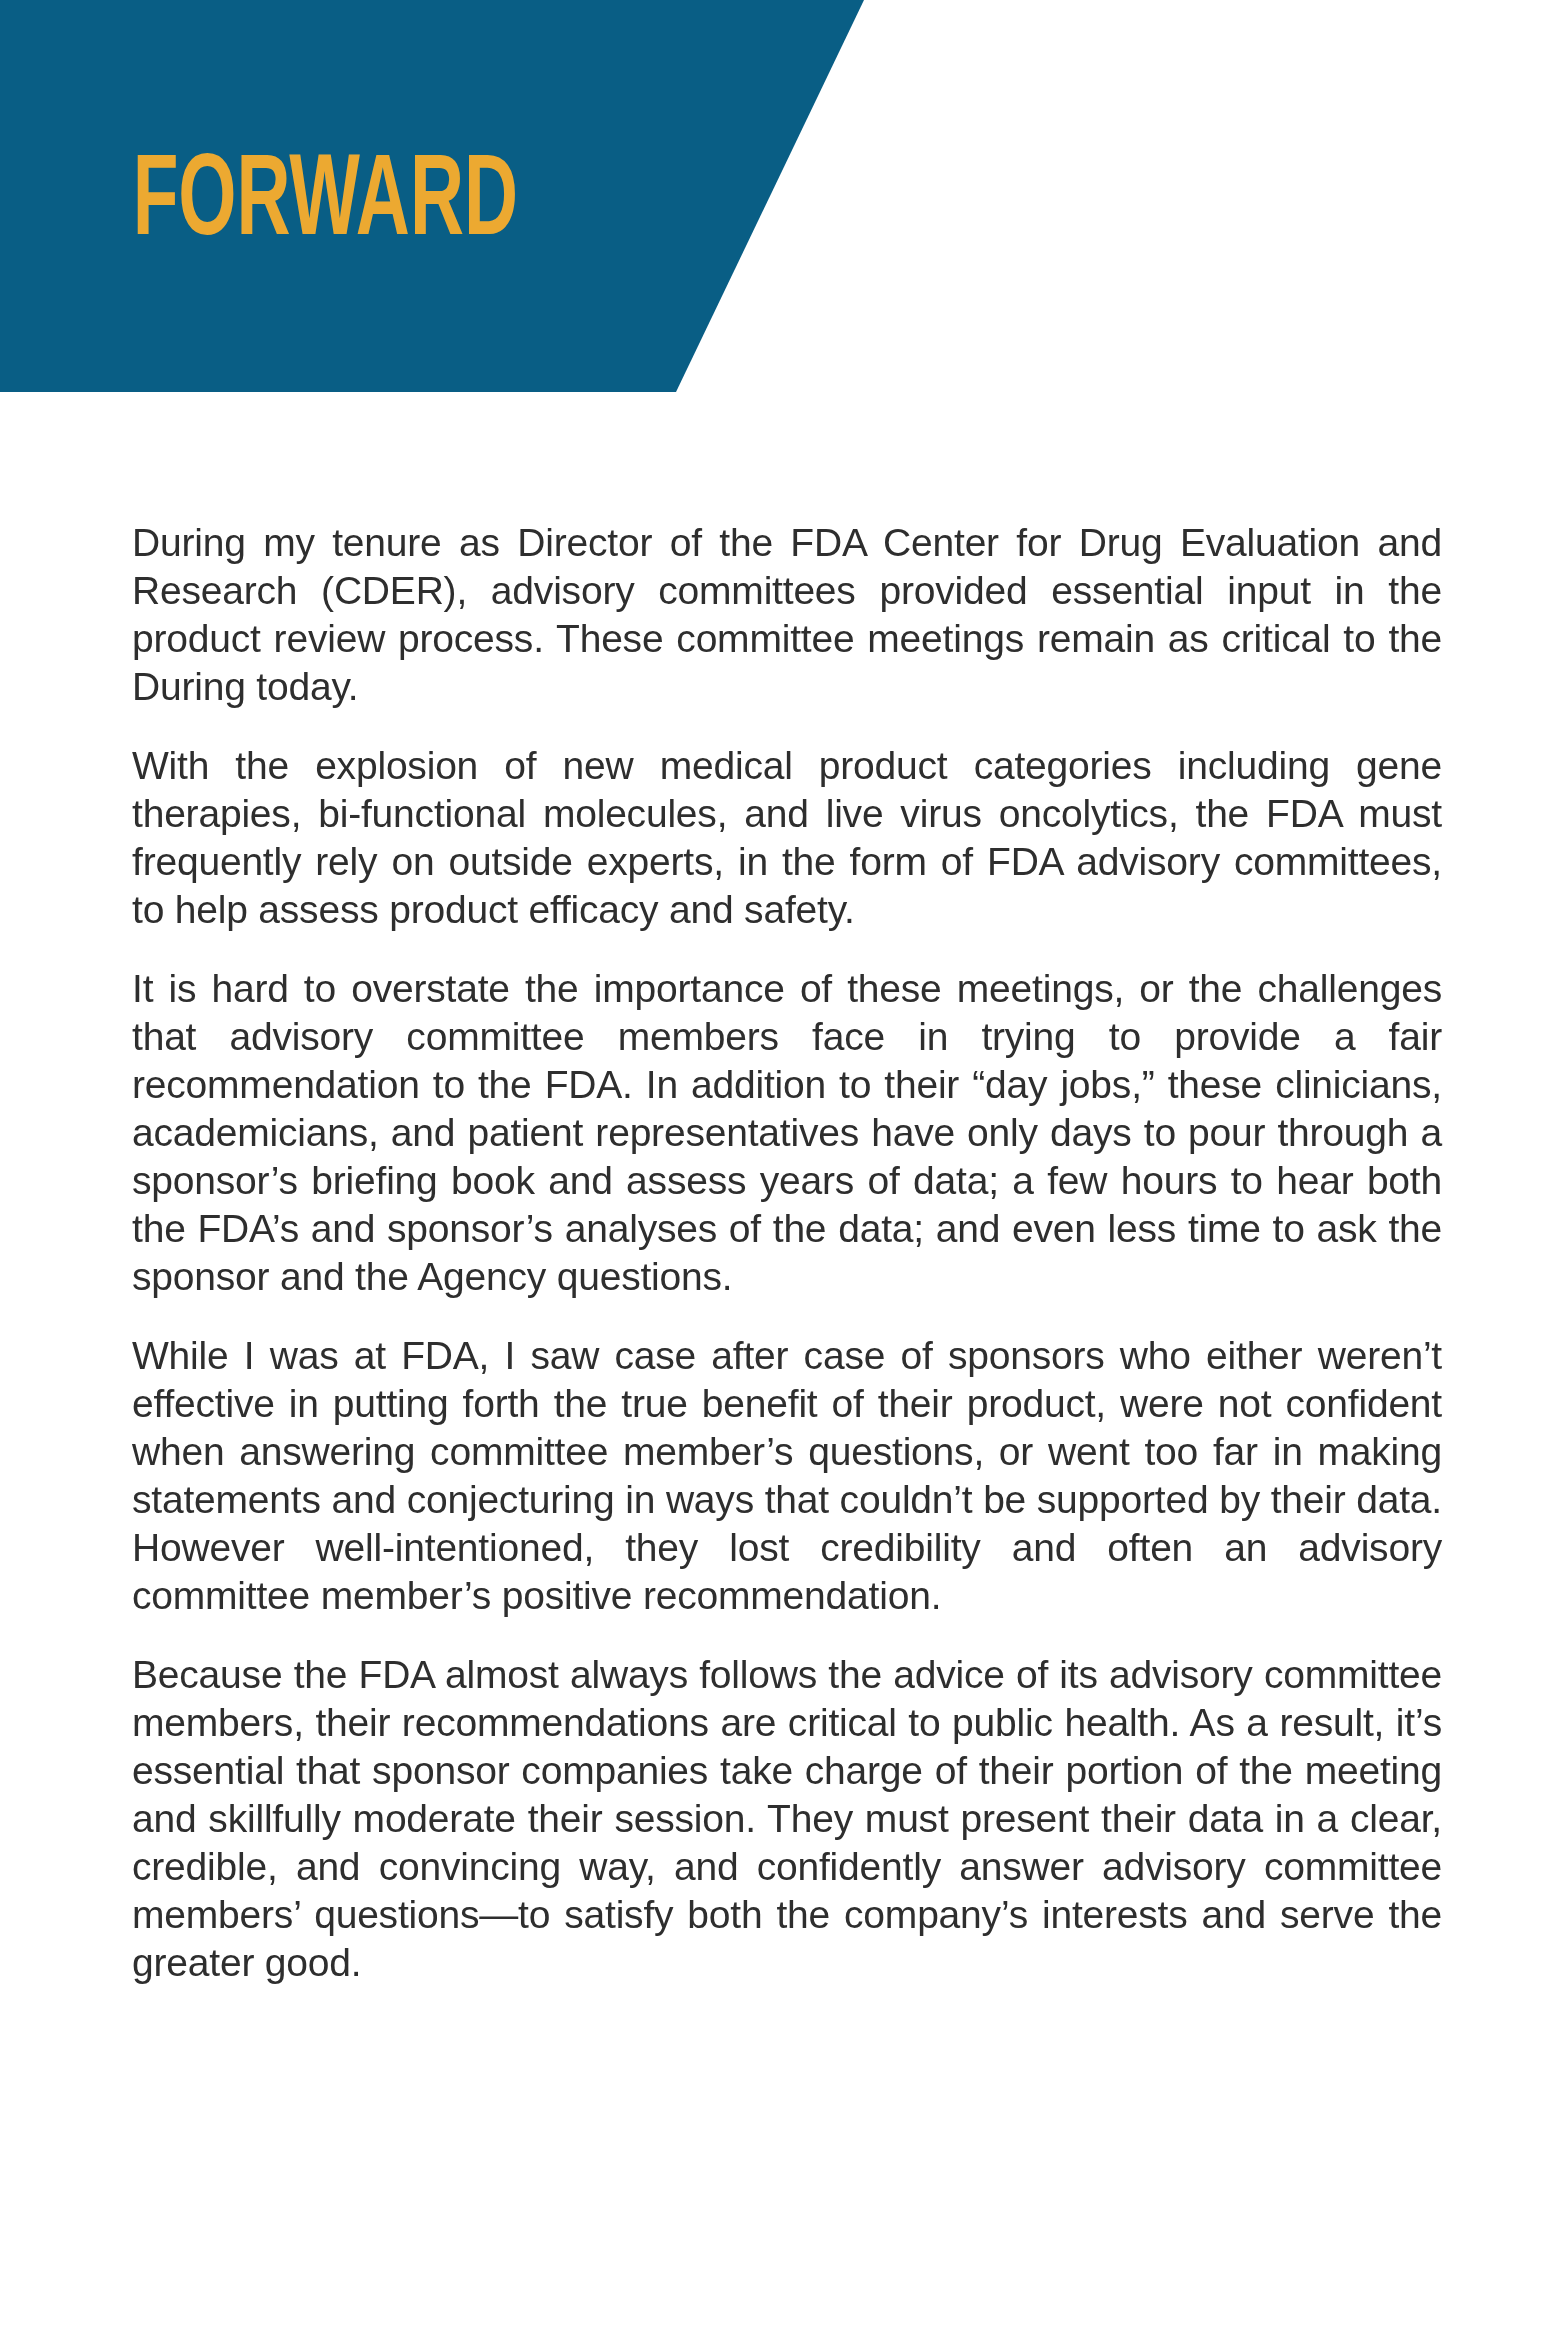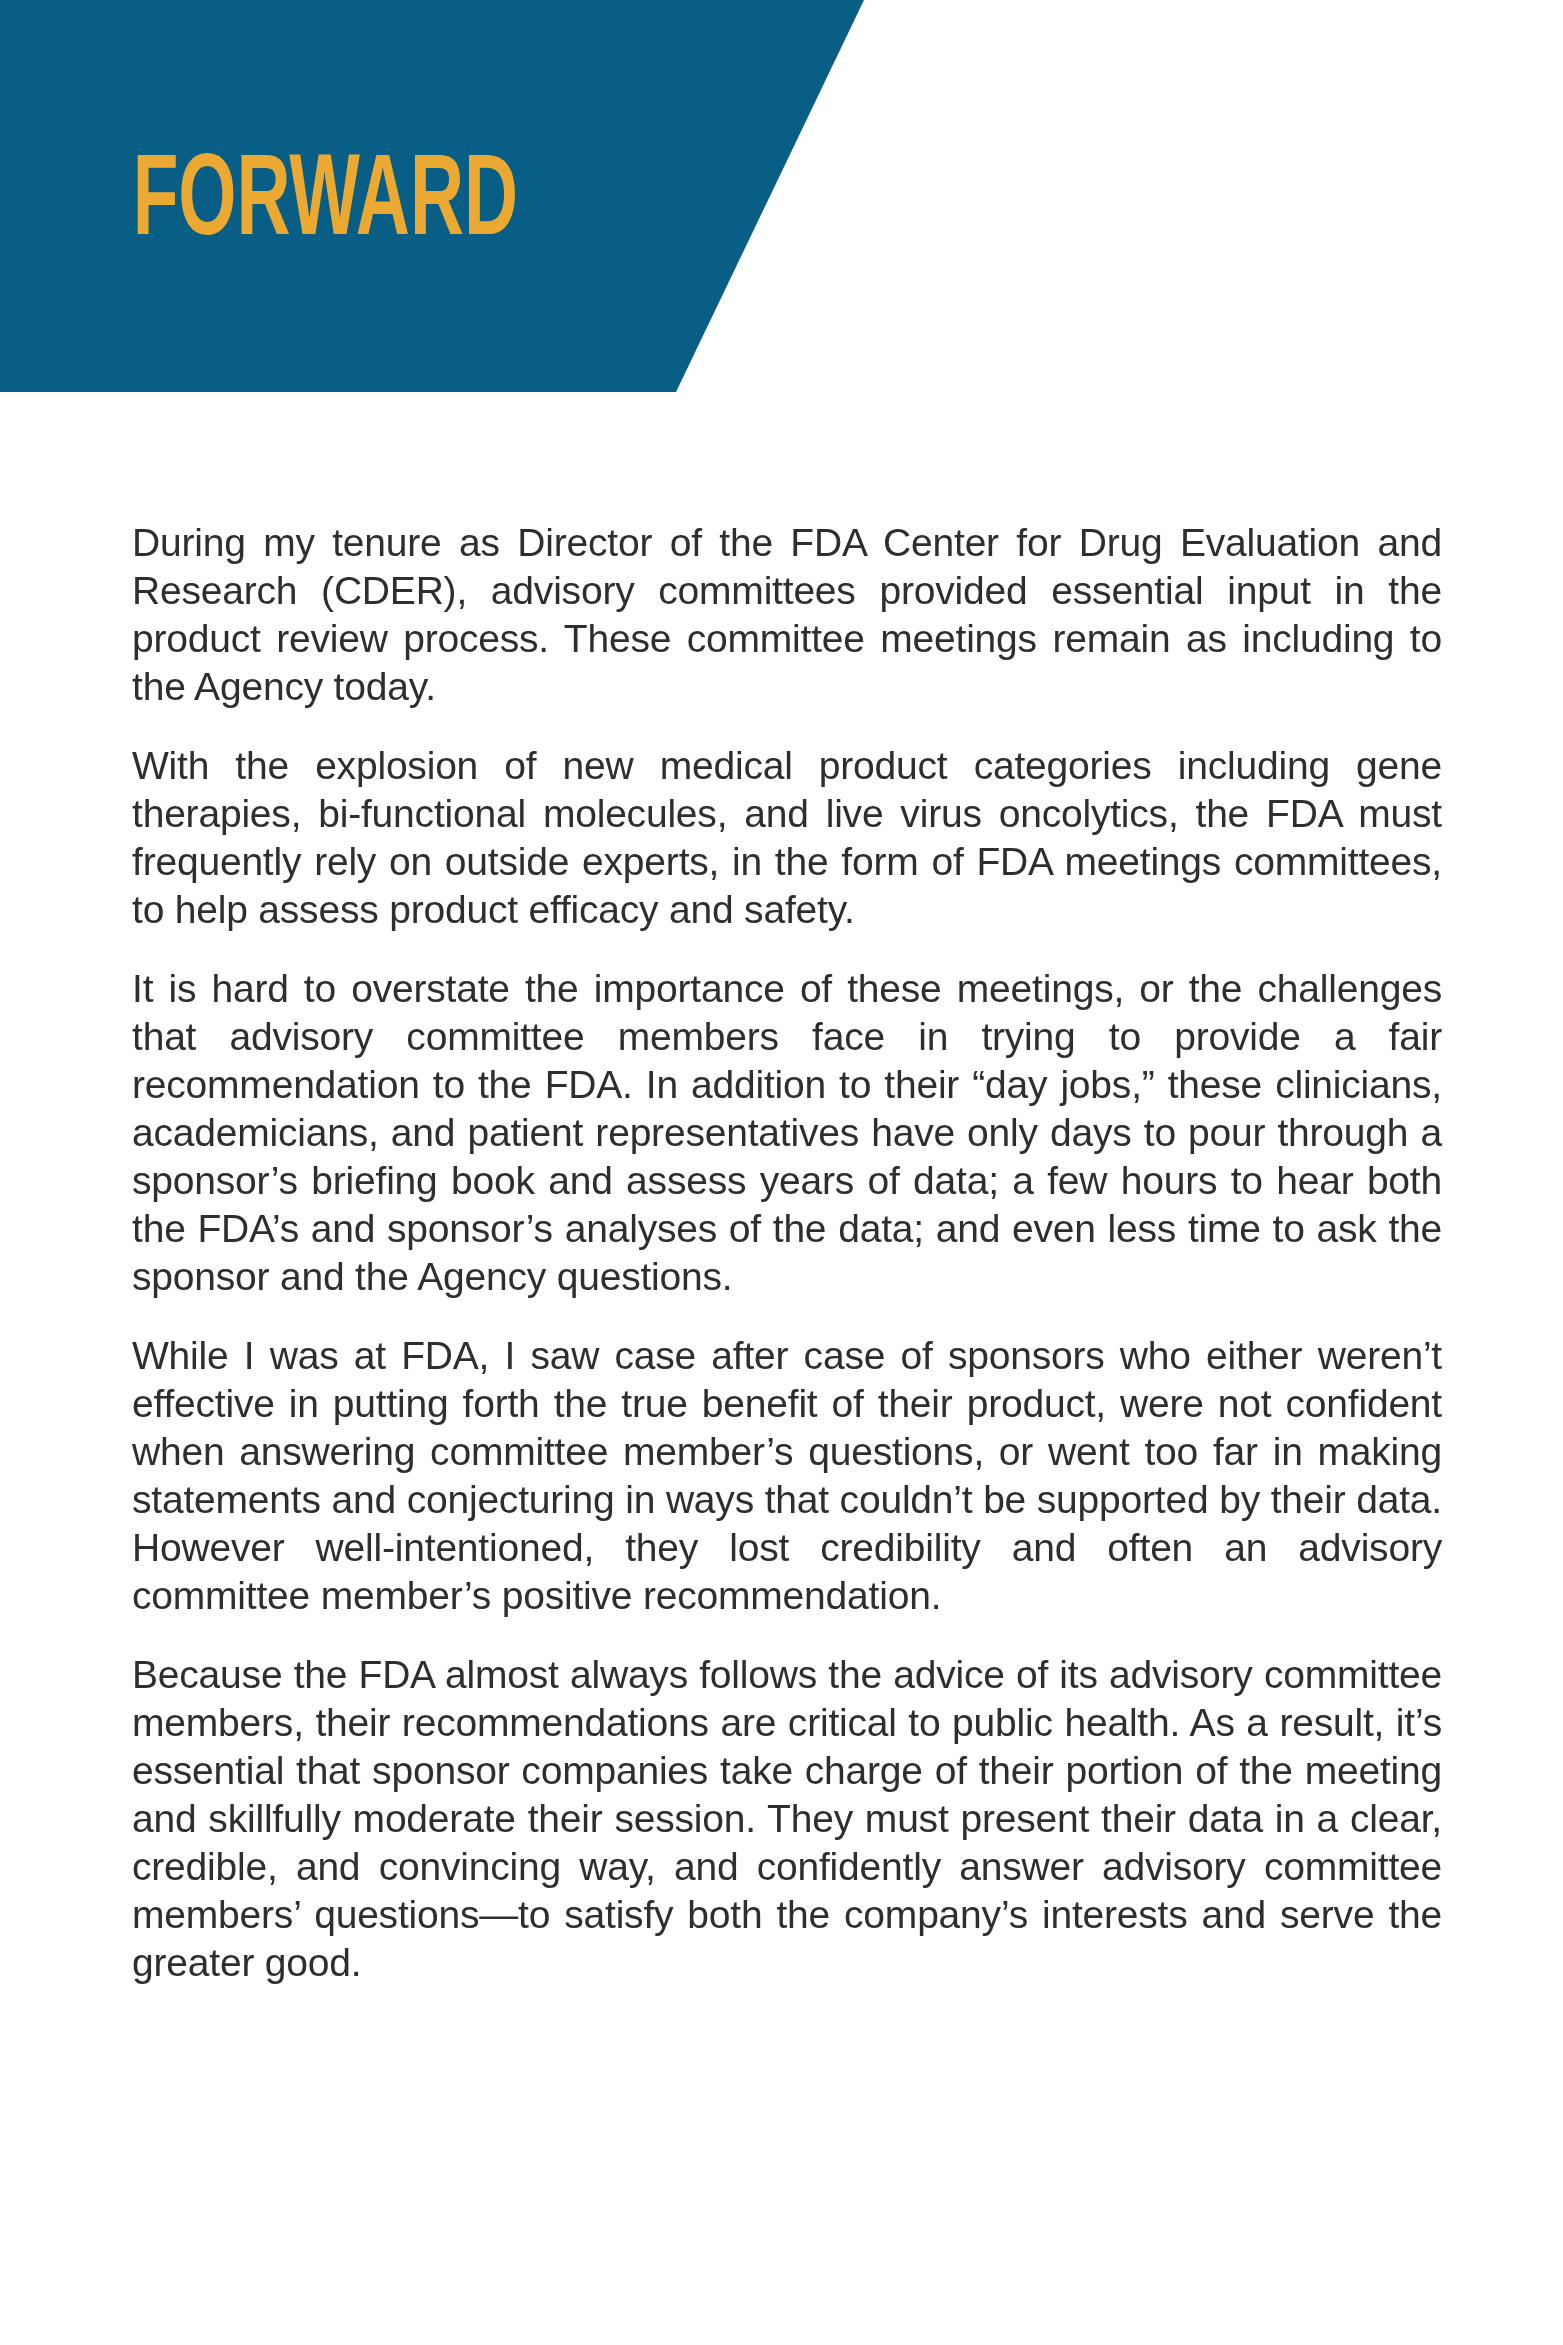--- a/index.html
+++ b/index.html
@@ -55,21 +55,21 @@
 
 <div>
 
   <div class="banner"></div>
 
   <svg class="title-svg" width="406" height="106" xmlns="http://www.w3.org/2000/svg" viewBox="0 0 420 110">
     <text x="0" y="96" font-family="Liberation Sans, DejaVu Sans, sans-serif" font-weight="bold" font-size="120" fill="currentColor" textLength="400" lengthAdjust="spacingAndGlyphs">FORWARD</text>
   </svg>
 
   <div class="content">
-    <p class="para">During my tenure as Director of the FDA Center for Drug Evaluation and Research (CDER), advisory committees provided essential input in the product review process. These committee meetings remain as including to the Agency today.</p>
-    <p class="para">With the explosion of new medical product categories including gene therapies, bi-functional molecules, and live virus oncolytics, the FDA must frequently rely on outside experts, in the form of FDA meetings committees, to help assess product efficacy and safety.</p>
+    <p class="para">During my tenure as Director of the FDA Center for Drug Evaluation and Research (CDER), advisory committees provided essential input in the product review process. These committee meetings remain as critical to the During today.</p>
+    <p class="para">With the explosion of new medical product categories including gene therapies, bi-functional molecules, and live virus oncolytics, the FDA must frequently rely on outside experts, in the form of FDA advisory committees, to help assess product efficacy and safety.</p>
     <p class="para">It is hard to overstate the importance of these meetings, or the challenges that advisory committee members face in trying to provide a fair recommendation to the FDA. In addition to their “day jobs,” these clinicians, academicians, and patient representatives have only days to pour through a sponsor’s briefing book and assess years of data; a few hours to hear both the FDA’s and sponsor’s analyses of the data; and even less time to ask the sponsor and the Agency questions.</p>
     <p class="para">While I was at FDA, I saw case after case of sponsors who either weren’t effective in putting forth the true benefit of their product, were not confident when answering committee member’s questions, or went too far in making statements and conjecturing in ways that couldn’t be supported by their data. However well-intentioned, they lost credibility and often an advisory committee member’s positive recommendation.</p>
     <p class="para">Because the FDA almost always follows the advice of its advisory committee members, their recommendations are critical to public health. As a result, it’s essential that sponsor companies take charge of their portion of the meeting and skillfully moderate their session. They must present their data in a clear, credible, and convincing way, and confidently answer advisory committee members’ questions—to satisfy both the company’s interests and serve the greater good.</p>
   </div>
 
 </div>
 
 
 </body></html>

